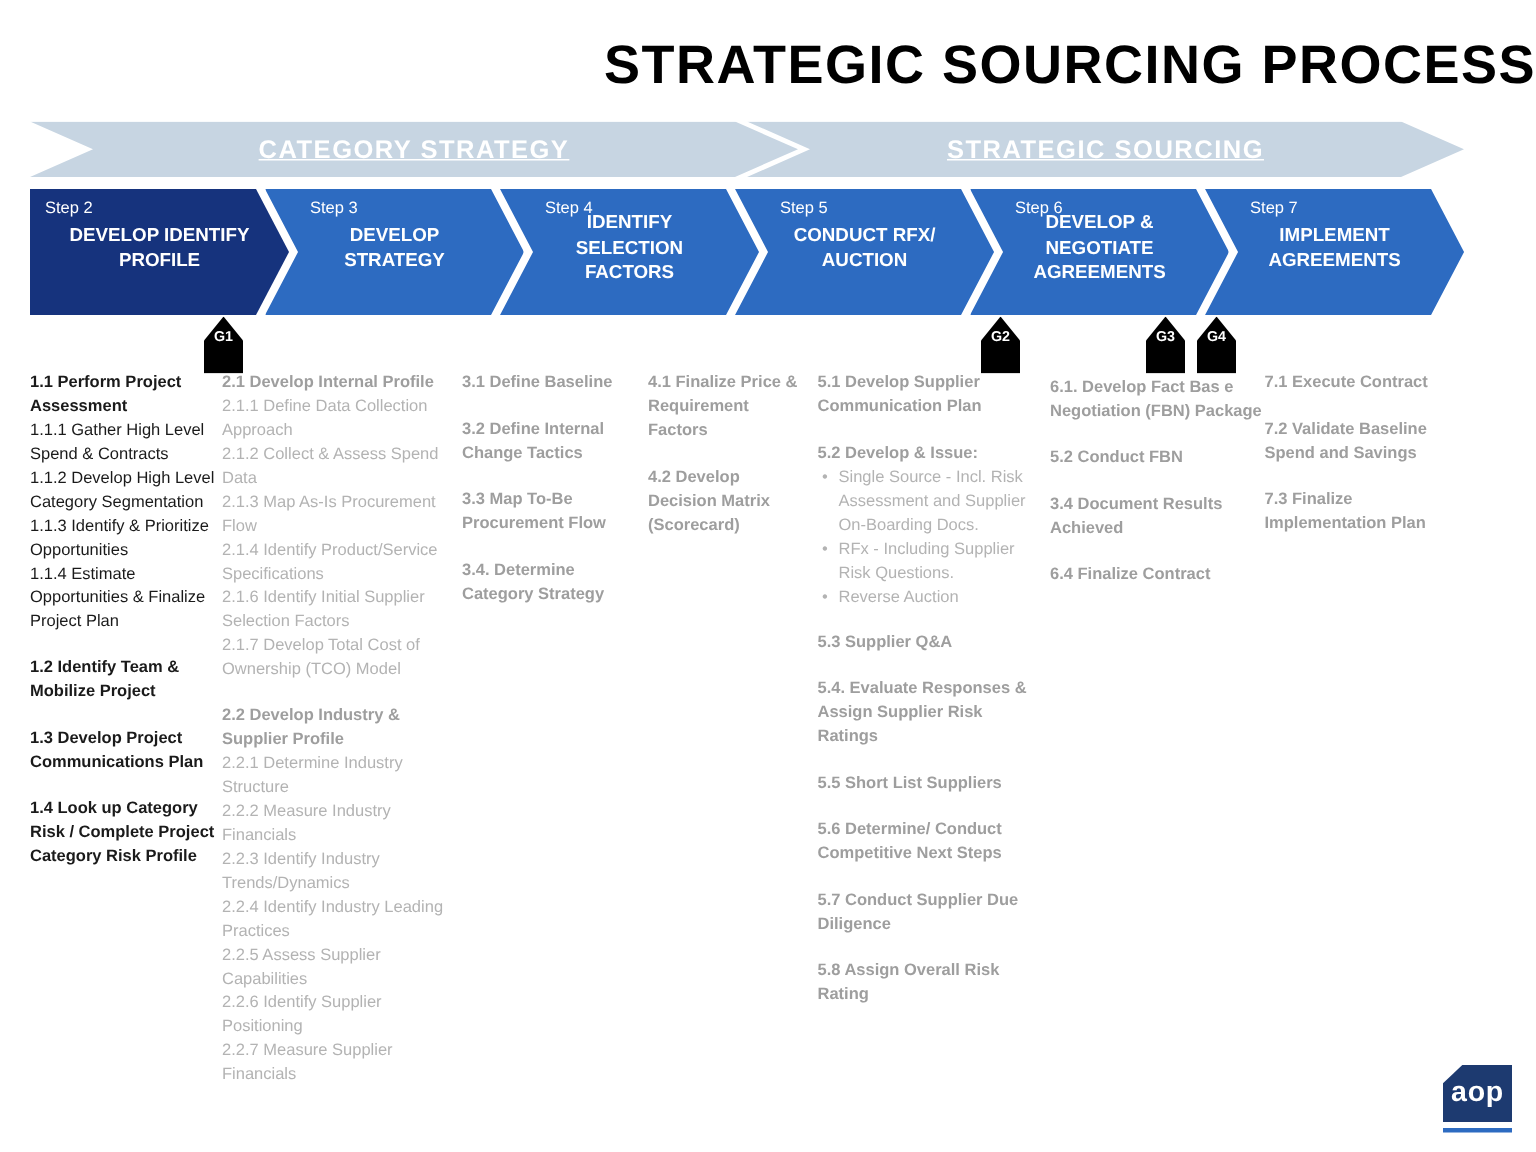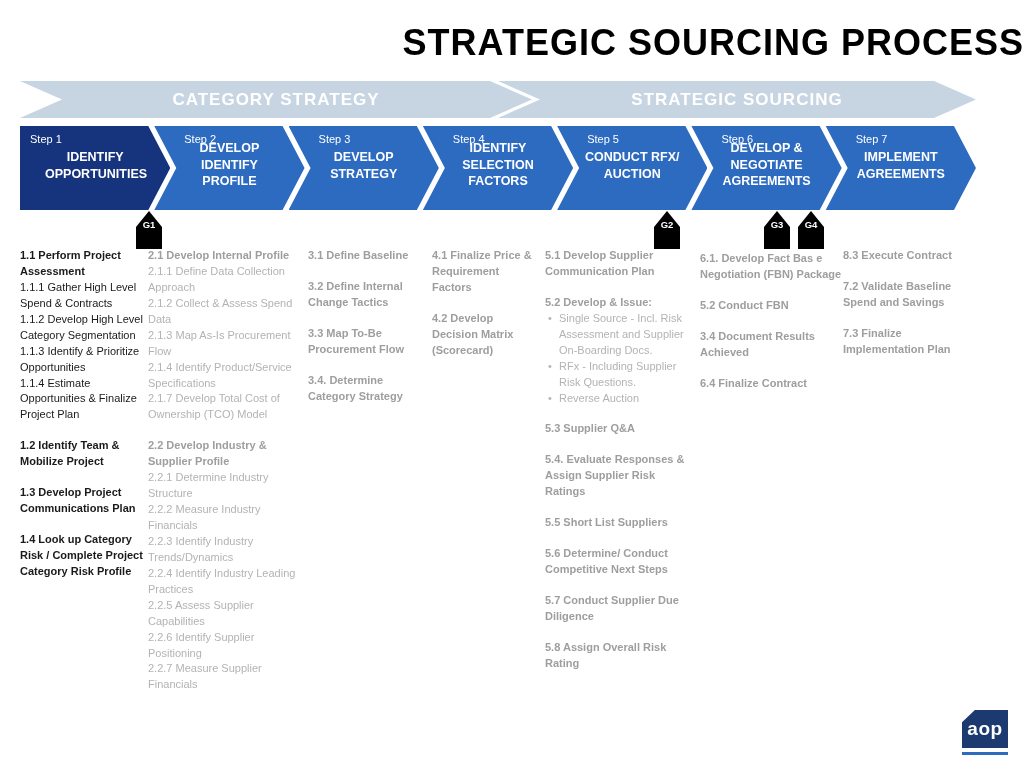--- a/index.html
+++ b/index.html
@@ -11,20 +11,21 @@
     text-align:right; font-size:36px; font-weight:bold;
     color:#000; letter-spacing:1px;
   }
 
   .banner {
     position:absolute; top:81px; height:37px;
     background:var(--banner-blue, #c7d5e2);
     color:#fff; font-weight:bold; font-size:17px; letter-spacing:1px;
     display:flex; align-items:center; justify-content:center;
     clip-path: polygon(0 0, calc(100% - 42px) 0, 100% 50%, calc(100% - 42px) 100%, 0 100%, 42px 50%);
+    text-decoration: underline;
   }
   .banner1 { left:20px; width:512px; }
   .banner2 { left:498px; width:478px; }
 
   .steps { position:absolute; top:126px; left:20px; width:956px; height:84px; display:flex; }
   .chev {
     position:relative; flex:1 1 0; margin-right:-16px;
     background:var(--step-blue, #2d6bc1); color:#fff;
     clip-path: polygon(0 0, calc(100% - 22px) 0, 100% 50%, calc(100% - 22px) 100%, 0 100%, 22px 50%);
   }
@@ -90,24 +91,20 @@
 
   <div class="banner banner1">
     <span>CATEGORY STRATEGY</span>
   </div>
   <div class="banner banner2">
     <span>STRATEGIC SOURCING</span>
   </div>
 
   <div class="steps">
     <div class="chev">
-      <span class="step-label">Step 1</span>
-      <div class="step-title">IDENTIFY OPPORTUNITIES</div>
-    </div>
-    <div class="chev">
       <span class="step-label">Step 2</span>
       <div class="step-title">DEVELOP IDENTIFY PROFILE</div>
     </div>
     <div class="chev">
       <span class="step-label">Step 3</span>
       <div class="step-title">DEVELOP STRATEGY</div>
     </div>
     <div class="chev">
       <span class="step-label">Step 4</span>
       <div class="step-title">IDENTIFY SELECTION FACTORS</div>
@@ -140,20 +137,21 @@
       <p class="bold gap">1.2 Identify Team &amp; Mobilize Project</p>
       <p class="bold gap">1.3 Develop Project Communications Plan</p>
       <p class="bold gap">1.4 Look up Category Risk / Complete Project Category Risk Profile</p>
     </div>
   <div class="col col-gray" id="col1">
       <p class="bold ">2.1 Develop Internal Profile</p>
       <p class="">2.1.1 Define Data Collection Approach</p>
       <p class="">2.1.2 Collect &amp; Assess Spend Data</p>
       <p class="">2.1.3 Map As-Is Procurement Flow</p>
       <p class="">2.1.4 Identify Product/Service Specifications</p>
+      <p class="">2.1.6 Identify Initial Supplier Selection Factors</p>
       <p class="">2.1.7 Develop Total Cost of Ownership (TCO) Model</p>
       <p class="bold gap">2.2 Develop Industry &amp; Supplier Profile</p>
       <p class="">2.2.1 Determine Industry Structure</p>
       <p class="">2.2.2 Measure Industry Financials</p>
       <p class="">2.2.3 Identify Industry Trends/Dynamics</p>
       <p class="">2.2.4 Identify Industry Leading Practices</p>
       <p class="">2.2.5 Assess Supplier Capabilities</p>
       <p class="">2.2.6 Identify Supplier Positioning</p>
       <p class="">2.2.7 Measure Supplier Financials</p>
     </div>
@@ -180,21 +178,21 @@
       <p class="bold gap">5.7 Conduct Supplier Due Diligence</p>
       <p class="bold gap">5.8 Assign Overall Risk Rating</p>
     </div>
   <div class="col col-gray" id="col5">
       <p class="bold ">6.1. Develop Fact Bas e Negotiation (FBN) Package</p>
       <p class="bold gap">5.2 Conduct FBN</p>
       <p class="bold gap">3.4 Document Results Achieved</p>
       <p class="bold gap">6.4 Finalize Contract</p>
     </div>
   <div class="col col-gray" id="col6">
-      <p class="bold ">8.3 Execute Contract</p>
+      <p class="bold ">7.1 Execute Contract</p>
       <p class="bold gap">7.2 Validate Baseline Spend and Savings</p>
       <p class="bold gap">7.3 Finalize Implementation Plan</p>
     </div>
 
   <div class="logo">
     <div class="logo-box">aop</div>
     <div class="logo-line"></div>
   </div>
 
 </div>

